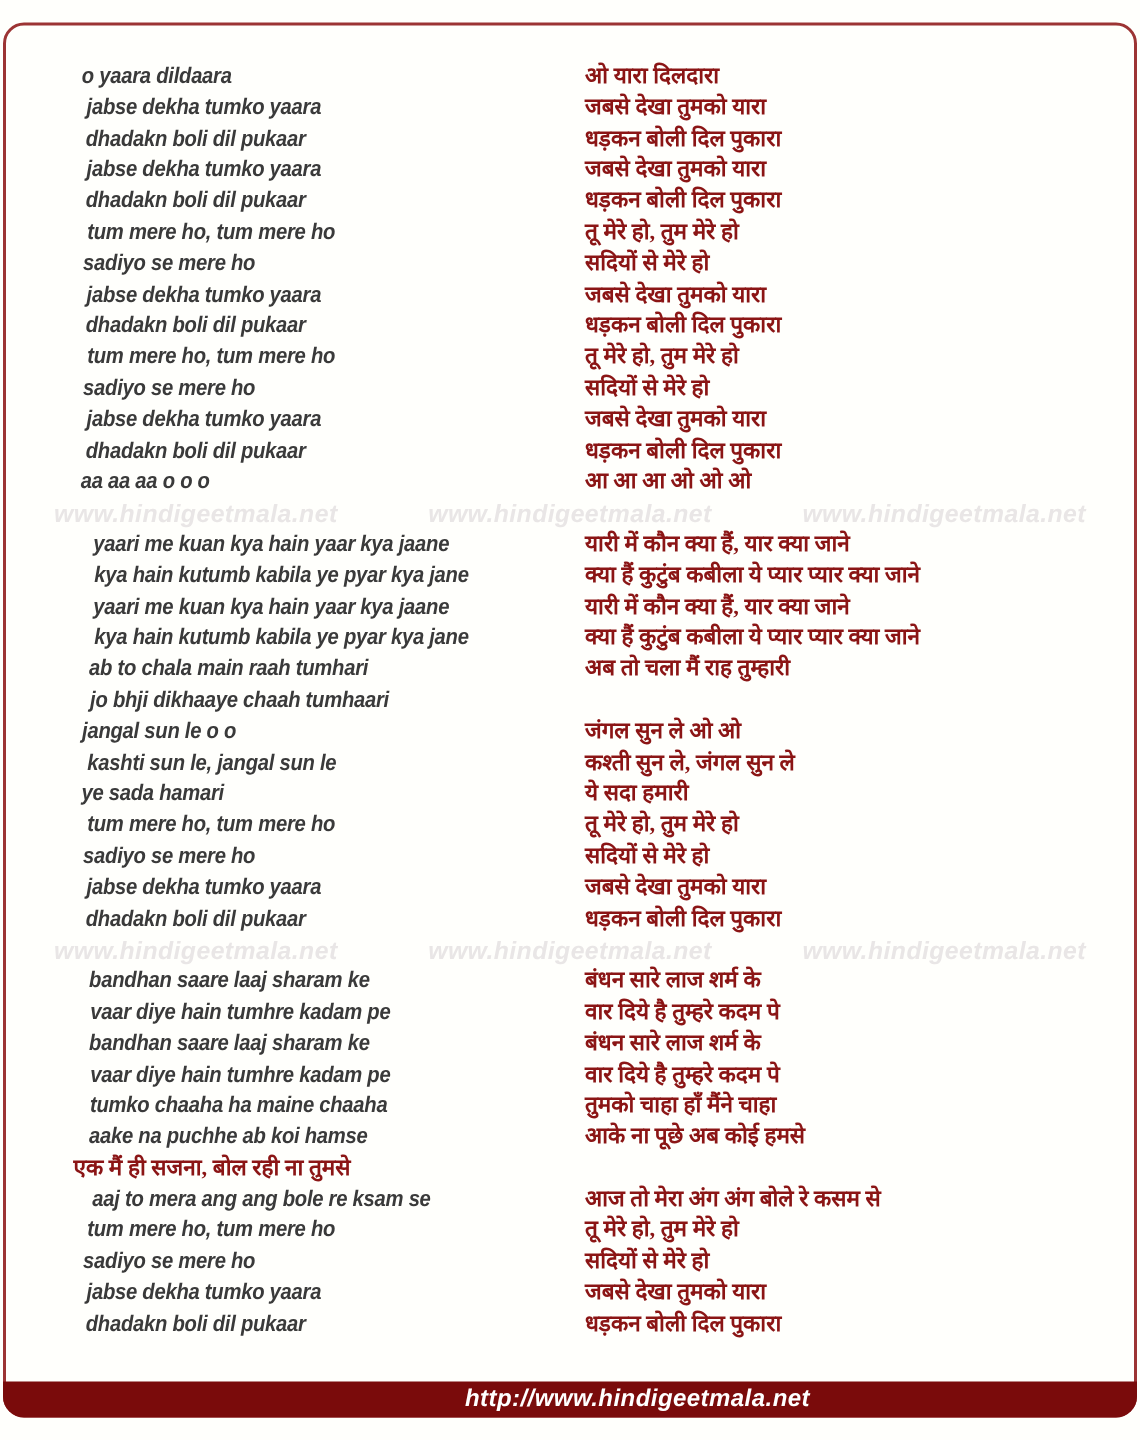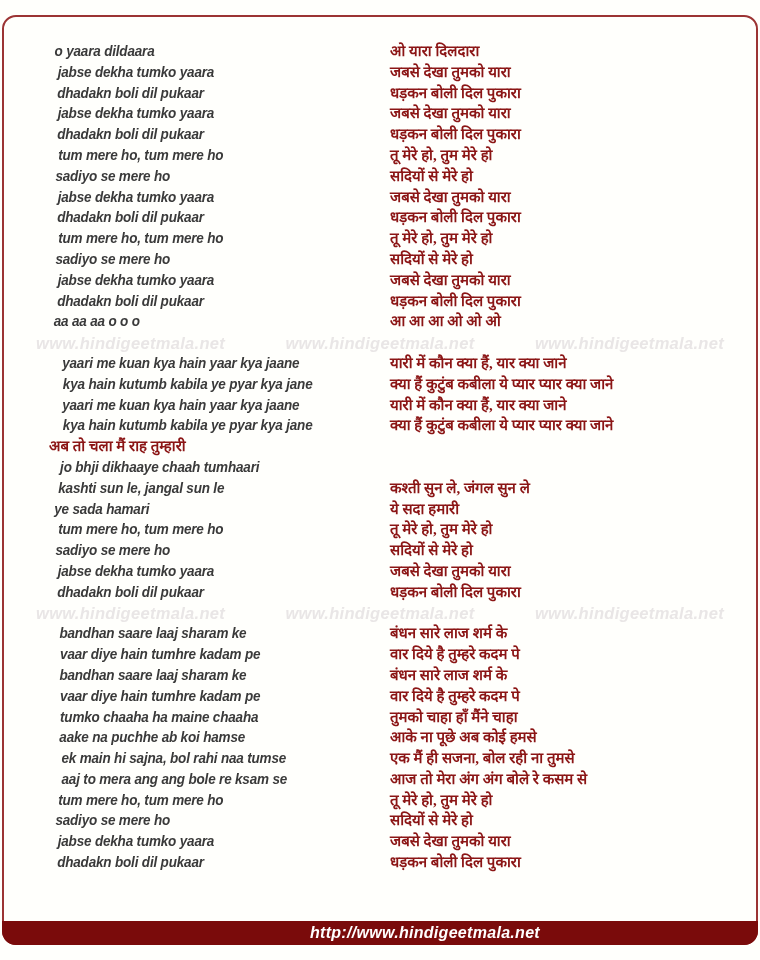--- a/index.html
+++ b/index.html
@@ -126,24 +126,29 @@
         </div>
         <div class="lyric-row">
           <div class="latin-cell"><span>yaari me kuan kya hain yaar kya jaane</span></div>
           <div class="hindi-cell"><span>यारी में कौन क्या हैं, यार क्या जाने</span></div>
         </div>
         <div class="lyric-row">
           <div class="latin-cell"><span>kya hain kutumb kabila ye pyar kya jane</span></div>
           <div class="hindi-cell"><span>क्या हैं कुटुंब कबीला ये प्यार प्यार क्या जाने</span></div>
         </div>
         <div class="lyric-row">
+          <div class="latin-cell"><span>ab to chala main raah tumhari</span></div>
           <div class="hindi-cell"><span>अब तो चला मैं राह तुम्हारी</span></div>
         </div>
         <div class="lyric-row">
           <div class="latin-cell"><span>jo bhji dikhaaye chaah tumhaari</span></div>
+        </div>
+        <div class="lyric-row">
+          <div class="latin-cell"><span>jangal sun le o o</span></div>
+          <div class="hindi-cell"><span>जंगल सुन ले ओ ओ</span></div>
         </div>
         <div class="lyric-row">
           <div class="latin-cell"><span>kashti sun le, jangal sun le</span></div>
           <div class="hindi-cell"><span>कश्ती सुन ले, जंगल सुन ले</span></div>
         </div>
         <div class="lyric-row">
           <div class="latin-cell"><span>ye sada hamari</span></div>
           <div class="hindi-cell"><span>ये सदा हमारी</span></div>
         </div>
         <div class="lyric-row">
@@ -185,21 +190,20 @@
         </div>
         <div class="lyric-row">
           <div class="latin-cell"><span>tumko chaaha ha maine chaaha</span></div>
           <div class="hindi-cell"><span>तुमको चाहा हाँ मैंने चाहा</span></div>
         </div>
         <div class="lyric-row">
           <div class="latin-cell"><span>aake na puchhe ab koi hamse</span></div>
           <div class="hindi-cell"><span>आके ना पूछे अब कोई हमसे</span></div>
         </div>
         <div class="lyric-row">
-          <div class="latin-cell"><span>ek main hi sajna, bol rahi naa tumse</span></div>
           <div class="hindi-cell"><span>एक मैं ही सजना, बोल रही ना तुमसे</span></div>
         </div>
         <div class="lyric-row">
           <div class="latin-cell"><span>aaj to mera ang ang bole re ksam se</span></div>
           <div class="hindi-cell"><span>आज तो मेरा अंग अंग बोले रे कसम से</span></div>
         </div>
         <div class="lyric-row">
           <div class="latin-cell"><span>tum mere ho, tum mere ho</span></div>
           <div class="hindi-cell"><span>तू मेरे हो, तुम मेरे हो</span></div>
         </div>

